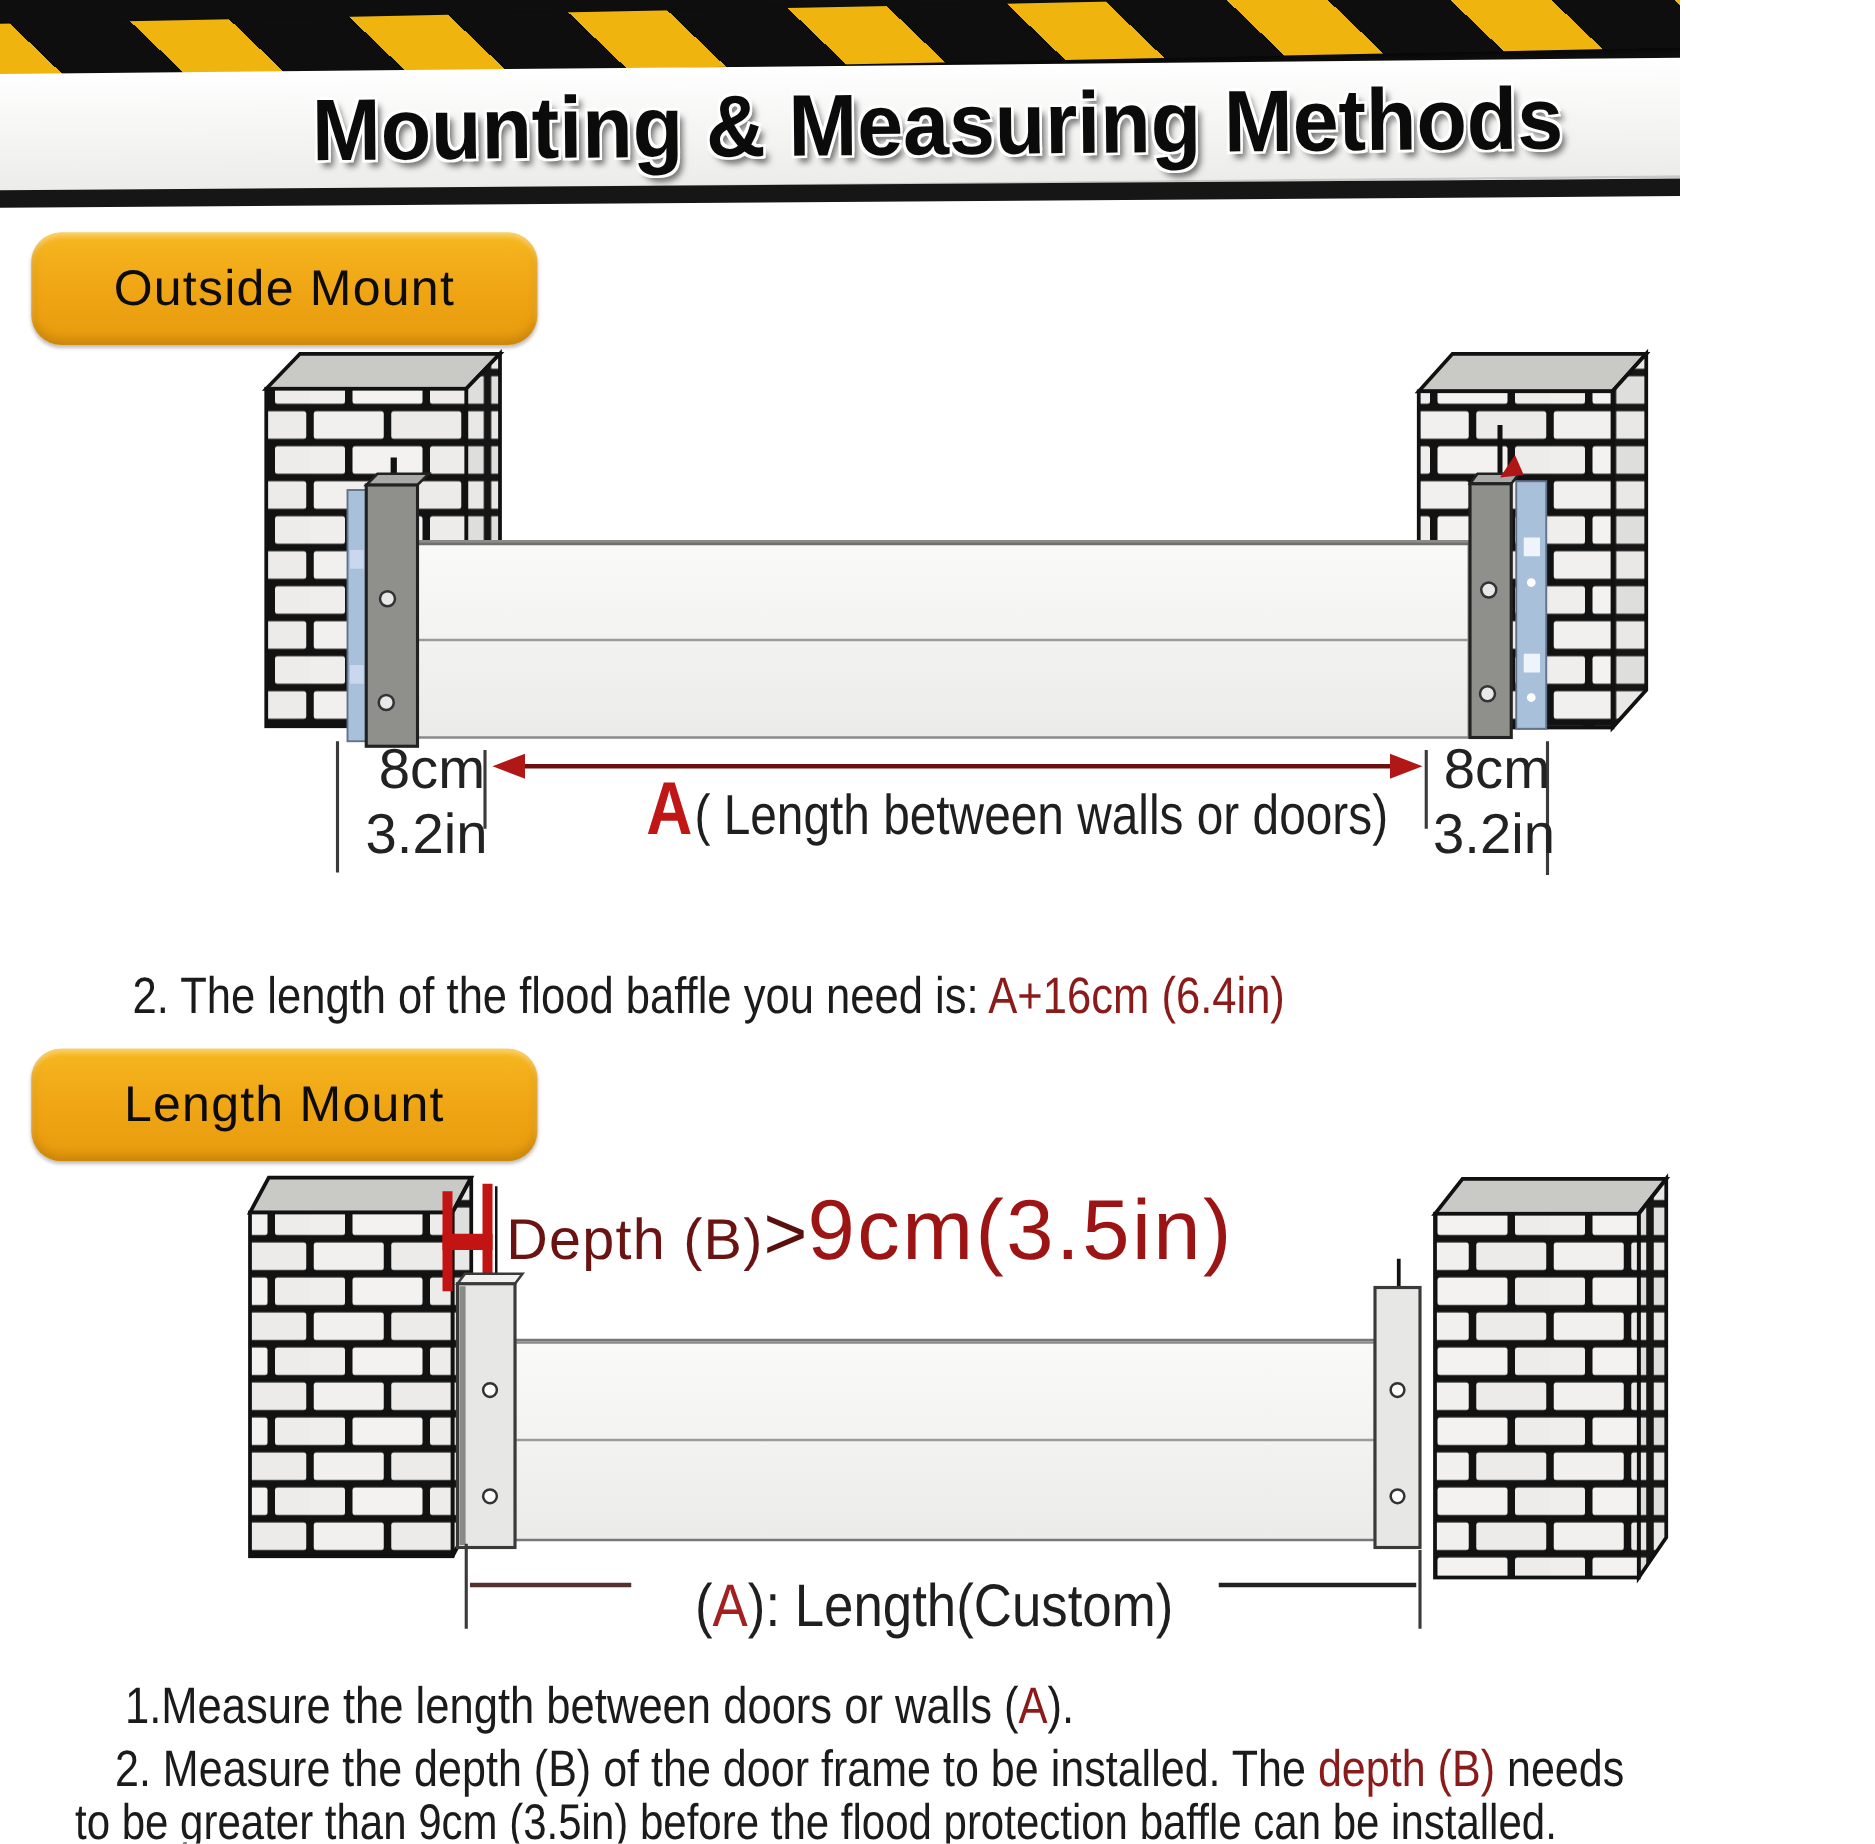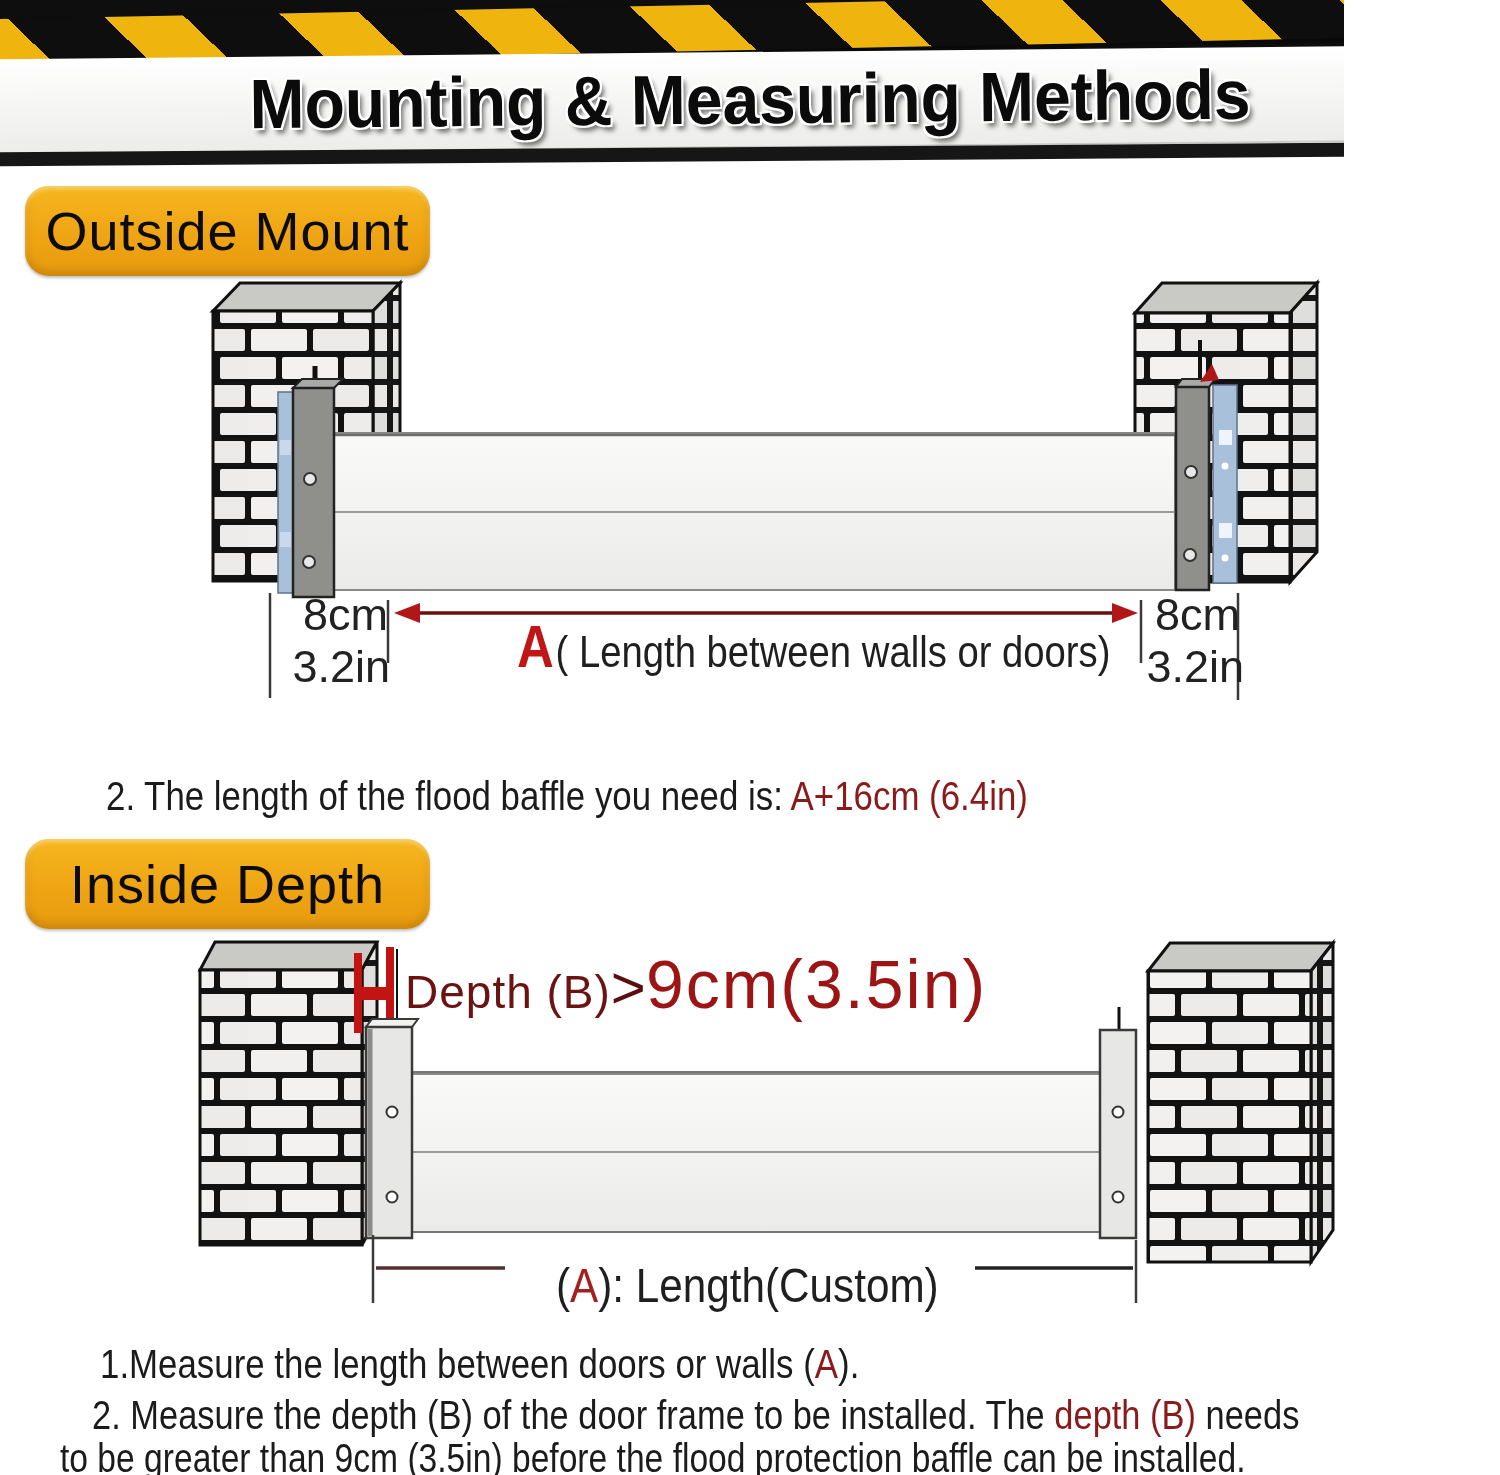--- a/index.html
+++ b/index.html
@@ -21,21 +21,21 @@
         text-shadow:-2px -2px 0 #fff,2px -2px 0 #fff,-2px 2px 0 #fff,2px 2px 0 #fff,
                     4px 5px 5px rgba(0,0,0,.55);}
   .black-bar{position:absolute;top:147px;left:-12px;width:1524px;height:14px;background:#161616;
         transform:rotate(-0.4deg);}
 
   
   .badge{position:absolute;left:25px;width:405px;height:90px;border-radius:24px;
         background:linear-gradient(180deg,#f6b71f 0%,#efa414 55%,#e79c0e 100%);
         box-shadow:inset 0 -5px 8px rgba(150,90,0,.35),inset 0 3px 4px rgba(255,235,170,.6),0 2px 3px rgba(0,0,0,.25);
         display:flex;align-items:center;justify-content:center;}
-  .badge span{font-size:54px;color:#0c0c0c;letter-spacing:1px;}
+  .badge span{font-size:40px;color:#0c0c0c;letter-spacing:1px;}
   .badge-outside{top:186px;}
   .badge-inside{top:839px;}
 
   
   .diag{position:absolute;left:0;}
   #diag-outside{top:270px;}
   #diag-inside{top:935px;}
 
   
   .abs{position:absolute;white-space:nowrap;}
@@ -157,21 +157,21 @@
     </span>
   </div>
 
   <div class="abs" style="left:106px;top:773px;">
     <span class="cond step">
       <span>2. The length of the flood baffle you need is: </span><span class="em">A+16cm (6.4in)</span><span></span>
     </span>
   </div>
 
   <div class="badge badge-inside">
-    <span>Inside Depth</span>
+    <span>Length Mount</span>
   </div>
 
   <svg class="diag" id="diag-inside" width="1500" height="400" viewBox="0 0 1500 400">
 
     <g>
       <polygon points="215,7 377,7 362,35 200,35" fill="#c9c9c6" stroke="#111" stroke-width="3"></polygon>
       <polygon points="362,35 377,7 377,282 362,310" fill="url(#brickSide)" stroke="#111" stroke-width="3"></polygon>
       <rect x="200" y="35" width="162" height="275" fill="url(#brick)" stroke="#111" stroke-width="3"></rect>
     </g>
 

